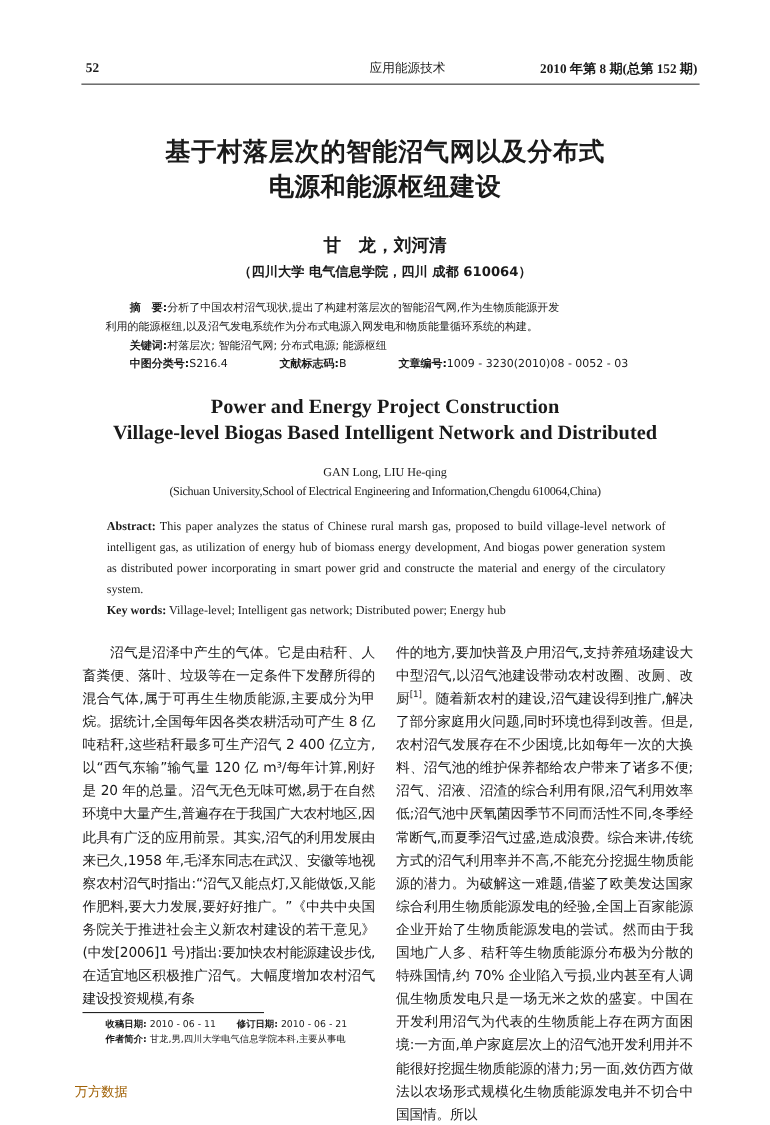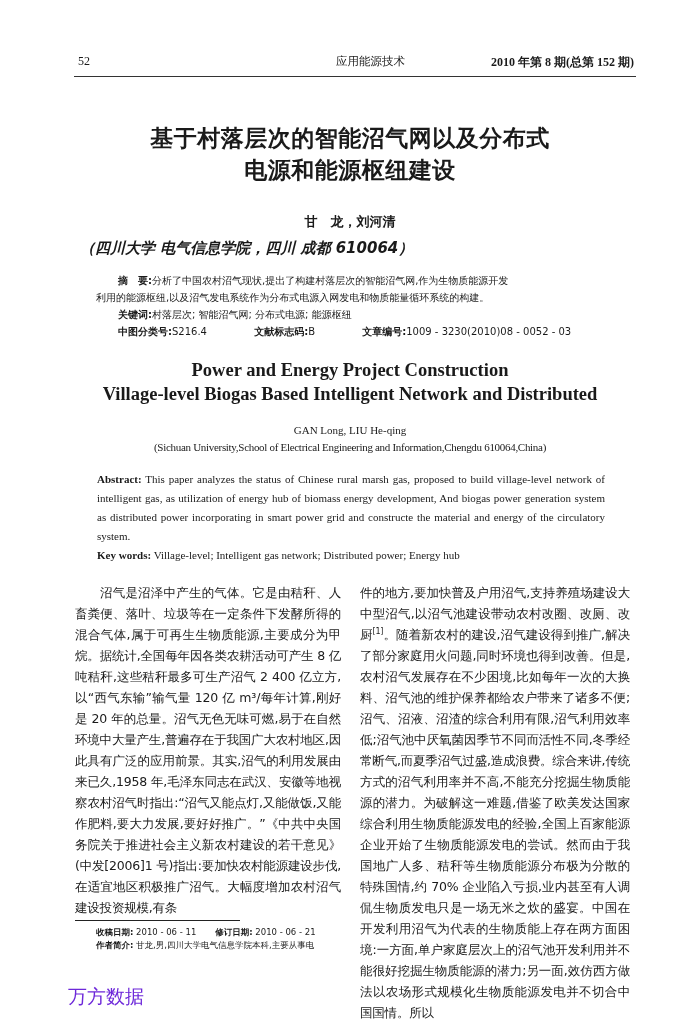--- a/index.html
+++ b/index.html
@@ -5,39 +5,39 @@
   html, body { margin: 0; padding: 0; background: #ffffff; }
   body {
     width: 700px; height: 1023px; position: relative; overflow: hidden;
     color: #1a1a1a;
     font-family: "DejaVu Serif", "Liberation Serif", serif;
   }
   .header {
     position: absolute; left: 78px; top: 52px; width: 556px; height: 20px;
     font-size: 12px; font-family: "Liberation Serif", serif;
   }
-  .header .pg { position: absolute; left: 0; top: 2px; font-weight: normal; }
+  .header .pg { position: absolute; left: 0; top: 2px; font-weight: bold; }
   .header .jn { position: absolute; left: 258px; top: 2px; font-family: "DejaVu Sans", sans-serif; font-size: 11.5px; }
   .header .iss { position: absolute; right: 0; top: 2px; font-weight: bold; }
   .header-rule {
     position: absolute; left: 74px; top: 76px; width: 562px; height: 0;
     border-top: 1.5px solid #333;
   }
   .cn-title {
     position: absolute; left: 80px; top: 122px; width: 540px; text-align: center;
     font-size: 23px; font-weight: bold; line-height: 32px;
     font-family: "DejaVu Serif", serif; letter-spacing: 0.5px;
   }
   .cn-authors {
     position: absolute; left: 80px; top: 213px; width: 540px; text-align: center;
-    font-size: 13px; font-weight: bold; font-family: "DejaVu Sans", sans-serif;
+    font-size: 16px; font-weight: bold; font-family: "DejaVu Sans", sans-serif;
   }
   .cn-affil {
-    position: absolute; left: 80px; top: 239px; width: 540px; 
-    font-size: 15px; font-weight: bold; font-family: "DejaVu Sans", sans-serif; font-style: italic;
+    position: absolute; left: 80px; top: 239px; width: 540px; text-align: center;
+    font-size: 12px; font-weight: bold; font-family: "DejaVu Sans", sans-serif;
   }
   .cn-abstract {
     position: absolute; left: 96px; top: 272px; width: 520px;
     font-size: 10px; line-height: 17px; font-family: "DejaVu Sans", sans-serif;
   }
   .cn-abstract .indent { padding-left: 22px; }
   .cn-abstract b { font-weight: bold; }
   .meta-row { padding-left: 22px; white-space: nowrap; }
   .meta-row span { margin-right: 22px; }
   .en-title {
@@ -78,21 +78,21 @@
   }
   .footnote {
     position: absolute; left: 96px; top: 926px; width: 260px;
     font-size: 8.5px; line-height: 13px; font-family: "DejaVu Sans", sans-serif;
   }
   .footnote .row { white-space: nowrap; }
   .footnote b { font-weight: bold; }
   .footnote .cont { padding-left: 46px; }
   .watermark {
     position: absolute; left: 68px; top: 984px;
-    font-size: 19px; color: #6d28d9; font-family: "DejaVu Sans", sans-serif;
+    font-size: 12px; color: #a16207; font-family: "DejaVu Sans", sans-serif;
   }
 </style>
 </head>
 <body>
 
 <div class="header">
   <span class="pg">52</span>
   <span class="jn">应用能源技术</span>
   <span class="iss">2010 年第 8 期(总第 152 期)</span>
 </div>

